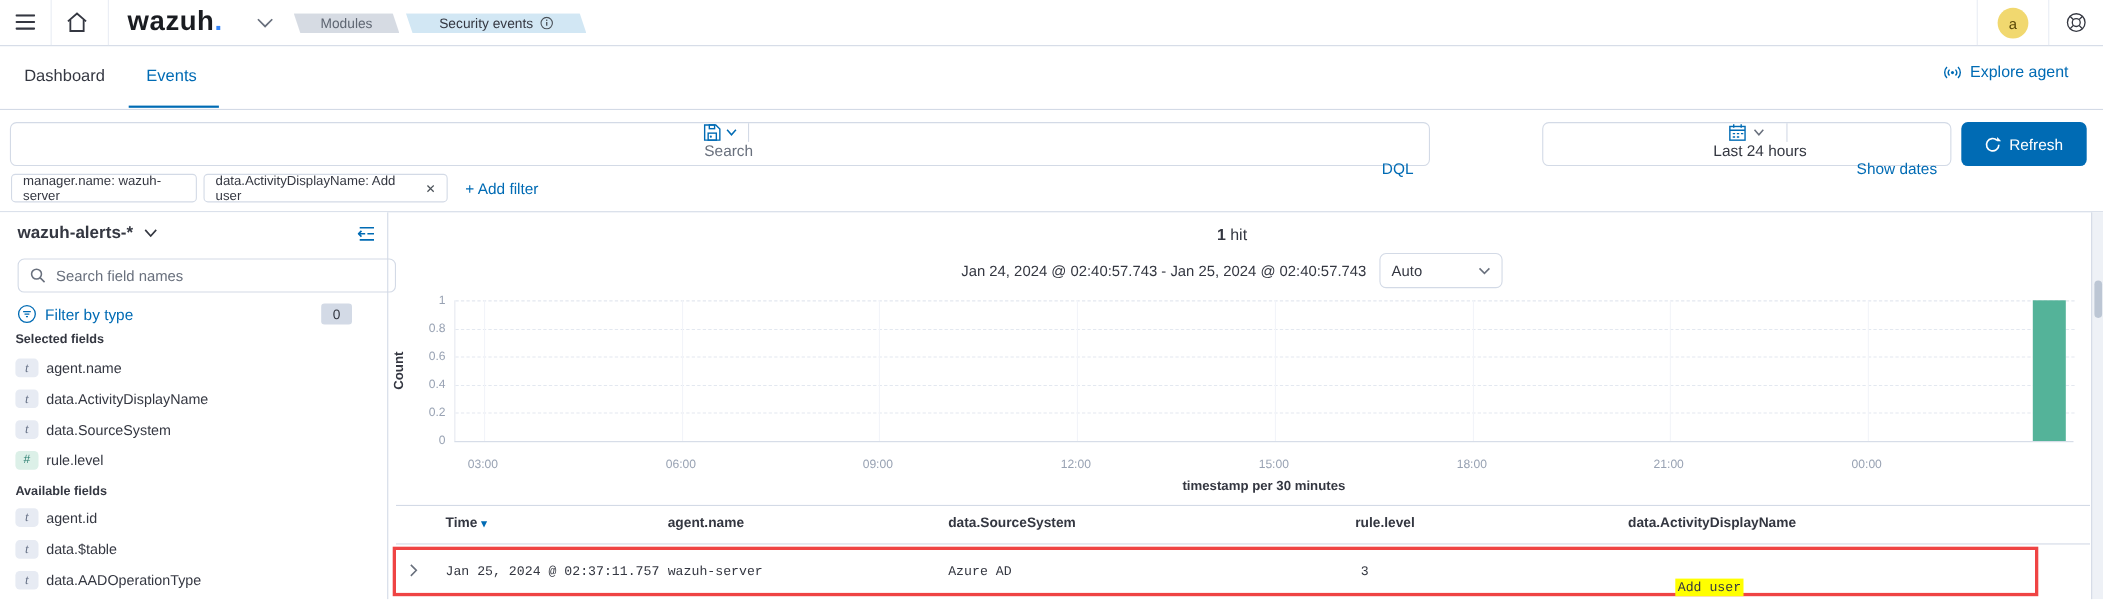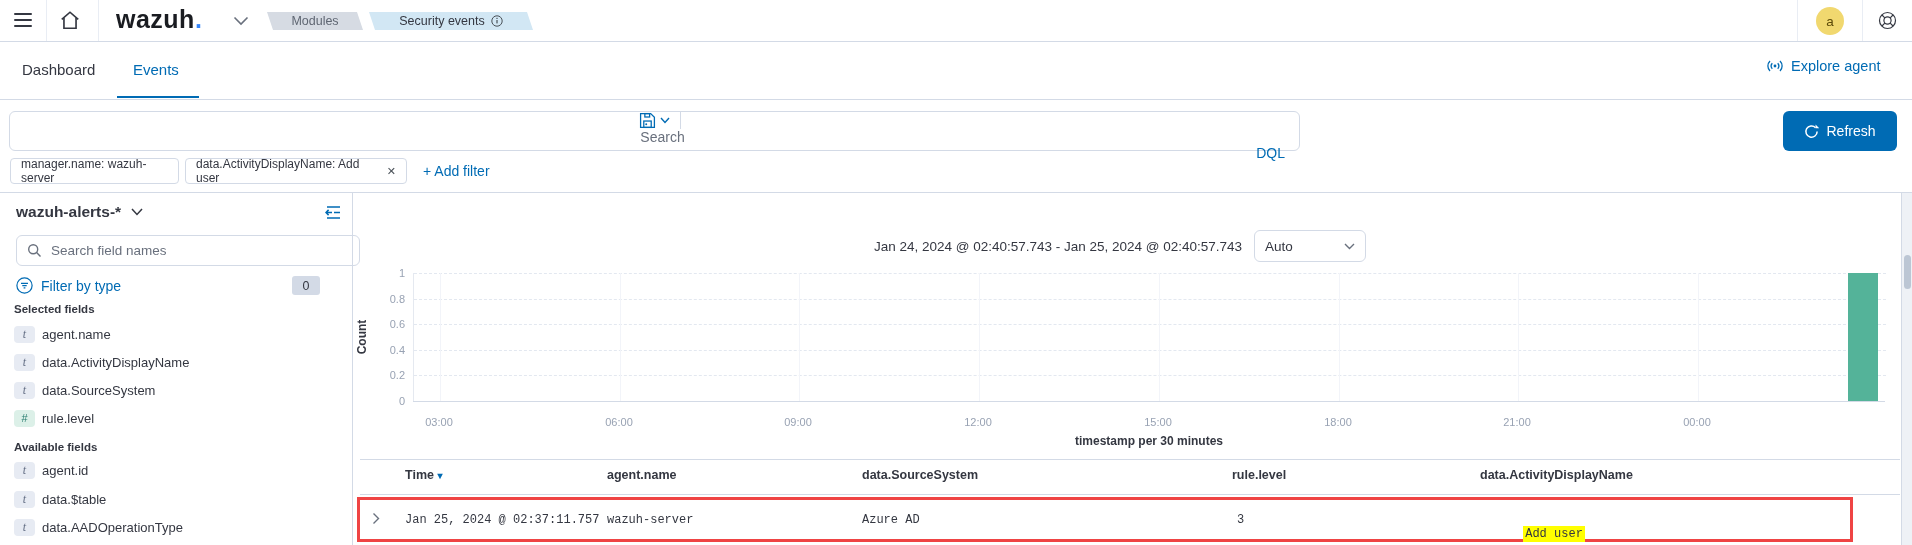--- a/index.html
+++ b/index.html
@@ -122,20 +122,38 @@
       <span style="line-height:0;">
         <svg width="10" height="7" viewBox="0 0 10 7" fill="none" stroke="#006BB4" stroke-width="1.4">
             <path d="M1 1 L5 5.5 L9 1"></path>
           </svg>
       </span>
     </div>
     <span style="margin-left:16px;font-size:14px;color:#69707D;">Search</span>
     <span style="margin-left:auto;margin-right:14px;font-size:14px;color:#006BB4;cursor:pointer;">DQL</span>
   </div>
 
+  <div class="ctl" style="left:1402px;width:372px;">
+    <div class="row" style="width:72px;height:100%;justify-content:center;gap:6px;border-right:1px solid #D3DAE6;cursor:pointer;">
+      <span style="line-height:0;">
+        <svg width="17" height="17" viewBox="0 0 16 16" fill="none" stroke="#006BB4" stroke-width="1.2">
+          <rect x="1.5" y="2.8" width="13" height="11.7"></rect>
+          <path d="M1.5 6 h13 M4.8 0.8 v3 M11.2 0.8 v3"></path>
+          <path d="M4 9 h2 M7.5 9 h2 M11 9 h2 M4 11.8 h2 M7.5 11.8 h2" stroke-width="1.1"></path>
+        </svg>
+      </span>
+      <span style="line-height:0;">
+        <svg width="10" height="7" viewBox="0 0 10 7" fill="none" stroke="#69707D" stroke-width="1.4">
+            <path d="M1 1 L5 5.5 L9 1"></path>
+          </svg>
+      </span>
+    </div>
+    <span style="margin-left:24px;font-size:14px;color:#343741;cursor:pointer;">Last 24 hours</span>
+    <span style="margin-left:auto;margin-right:12px;font-size:14px;color:#006BB4;cursor:pointer;">Show dates</span>
+  </div>
 
   <div class="abs row" style="left:1783px;top:111px;width:114px;height:40px;background:#006BB4;border-radius:6px;justify-content:center;gap:7px;color:#fff;font-size:14px;font-weight:500;cursor:pointer;">
     <span style="line-height:0;">
       <svg width="15" height="15" viewBox="0 0 16 16" fill="none">
           <path d="M14 8 A6 6 0 1 1 12.3 3.9" stroke="#fff" stroke-width="1.6"></path>
           <path d="M12.3 0.6 v4 h4 z" fill="#fff"></path>
         </svg>
     </span>
     <span>Refresh</span>
   </div>
@@ -219,20 +237,24 @@
     <div class="field-item" style="top:296px;cursor:pointer;">
       <span class="type-badge t-badge">t</span>
       <span class="field-label">data.$table</span>
     </div>
     <div class="field-item" style="top:324px;cursor:pointer;">
       <span class="type-badge t-badge">t</span>
       <span class="field-label">data.AADOperationType</span>
     </div>
   </div>
 
+  <div class="abs" style="left:360px;top:206px;width:1520px;text-align:center;font-size:14.5px;color:#343741;">
+    <span style="font-weight:bold;">1</span>
+    <span>hit</span>
+  </div>
 
   <div class="abs row" style="left:360px;top:230px;width:1520px;justify-content:center;gap:12px;">
     <span style="font-size:13.5px;color:#343741;">Jan 24, 2024 @ 02:40:57.743 - Jan 25, 2024 @ 02:40:57.743</span>
     <div class="row" style="width:112px;height:32px;border:1px solid #D3DAE6;border-radius:6px;box-sizing:border-box;padding:0 10px;justify-content:space-between;cursor:pointer;background:#fff;">
       <span style="font-size:13.5px;color:#343741;">Auto</span>
       <span style="line-height:0;">
         <svg width="11" height="7" viewBox="0 0 11 7" fill="none" stroke="#69707D" stroke-width="1.4">
             <path d="M1 1 L5.5 5.5 L10 1"></path>
           </svg>
       </span>

